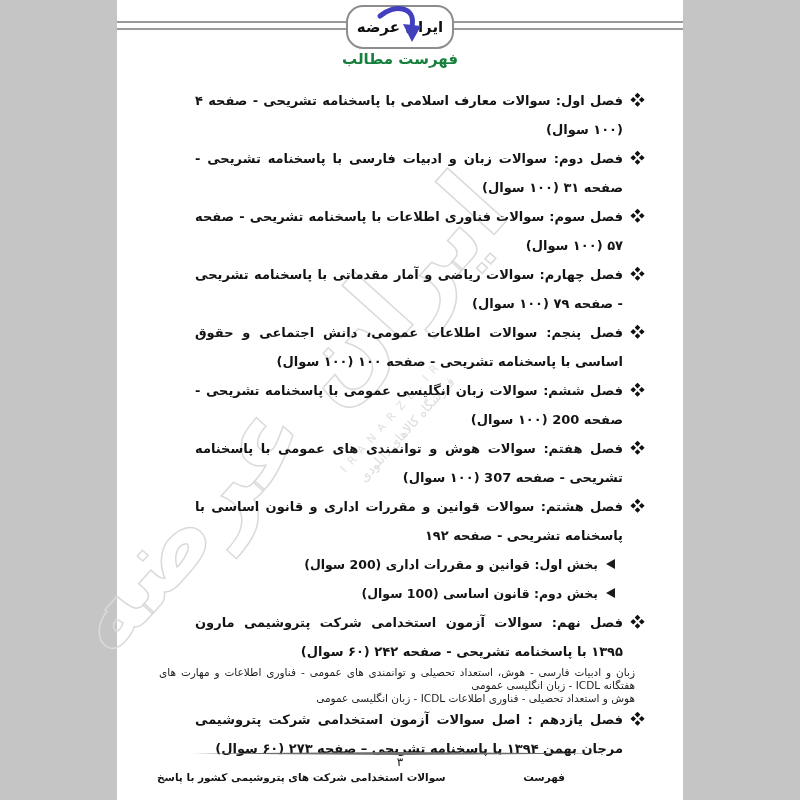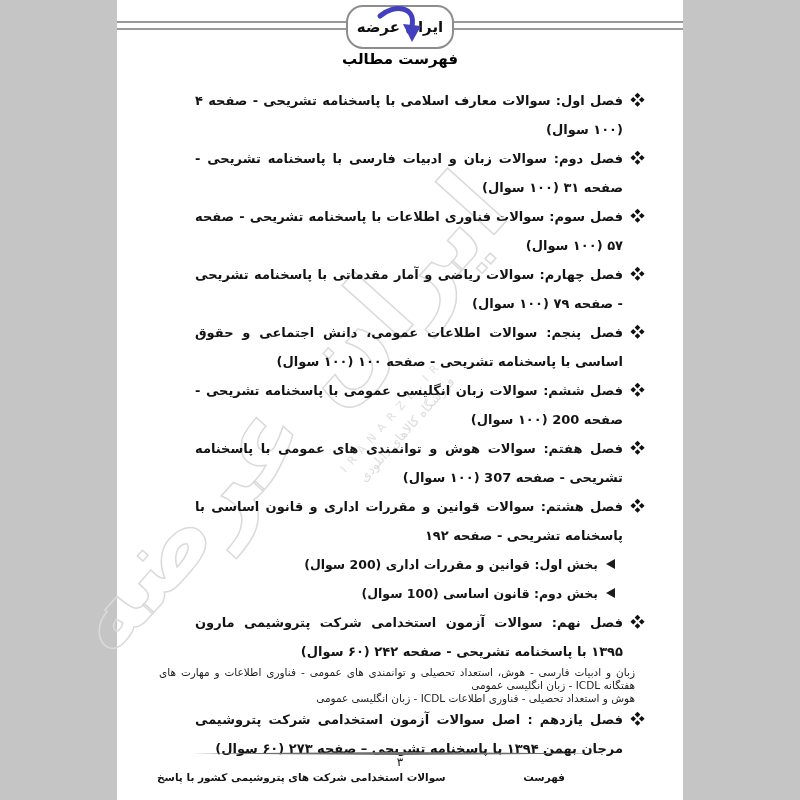--- a/index.html
+++ b/index.html
@@ -89,21 +89,21 @@
 
     <div class="hdr">
       <div class="hdr-rule"></div>
       <div class="logo">
         <span class="logo-text">ایران عرضه</span>
         <svg class="logo-arrow" viewBox="0 0 54 46" xmlns="http://www.w3.org/2000/svg">
           <path d="M6 12 C 20 0, 42 2, 38 22" fill="none" stroke="#4340bf" stroke-width="5" stroke-linecap="round"></path>
           <polygon points="38,38 29,20 47,22" fill="#4340bf"></polygon>
         </svg>
       </div>
-      <div class="page-title" style="color:#000000">فهرست مطالب</div>
+      <div class="page-title" style="color:#15803d">فهرست مطالب</div>
     </div>
 
     <div class="watermark">
       <div class="wm-main">ایران عرضه</div>
       <div class="wm-latin">IRANARZE.IR</div>
       <div class="wm-caption">فروشگاه کالاهای دانلودی</div>
     </div>
 
     <div class="toc">
       <div class="item-wrap">

